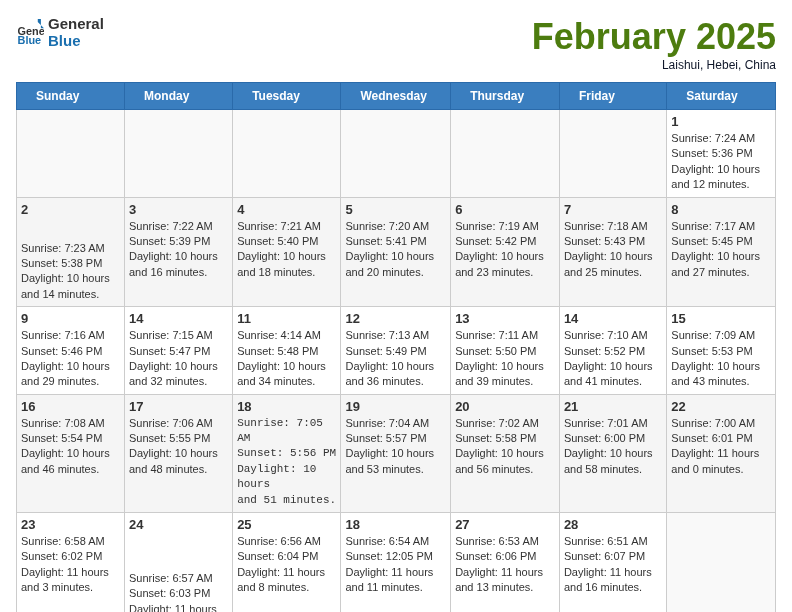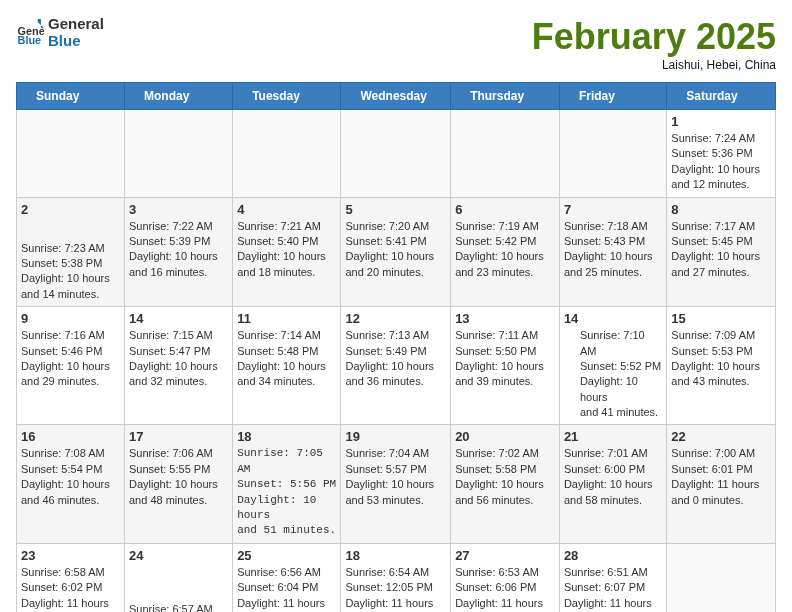--- a/index.html
+++ b/index.html
@@ -189,42 +189,42 @@
         </td>
         <td>
           <span class="day-number">14</span>
           <div class="day-info" style="white-space: pre-line;">Sunrise: 7:15 AM
 Sunset: 5:47 PM
 Daylight: 10 hours
 and 32 minutes.</div>
         </td>
         <td>
           <span class="day-number">11</span>
-          <div class="day-info" style="white-space: pre-line;">Sunrise: 7:14 AM
+          <div class="day-info" style="white-space: pre-line;">Sunrise: 4:14 AM
 Sunset: 5:48 PM
 Daylight: 10 hours
 and 34 minutes.</div>
         </td>
         <td>
           <span class="day-number">12</span>
           <div class="day-info" style="white-space: pre-line;">Sunrise: 7:13 AM
 Sunset: 5:49 PM
 Daylight: 10 hours
 and 36 minutes.</div>
         </td>
         <td>
           <span class="day-number">13</span>
           <div class="day-info" style="white-space: pre-line;">Sunrise: 7:11 AM
 Sunset: 5:50 PM
 Daylight: 10 hours
 and 39 minutes.</div>
         </td>
         <td>
           <span class="day-number">14</span>
-          <div class="day-info" style="white-space: pre-line; margin-left: 16px;">Sunrise: 7:10 AM
+          <div class="day-info" style="white-space: pre-line;">Sunrise: 7:10 AM
 Sunset: 5:52 PM
 Daylight: 10 hours
 and 41 minutes.</div>
         </td>
         <td>
           <span class="day-number">15</span>
           <div class="day-info" style="white-space: pre-line;">Sunrise: 7:09 AM
 Sunset: 5:53 PM
 Daylight: 10 hours
 and 43 minutes.</div>

